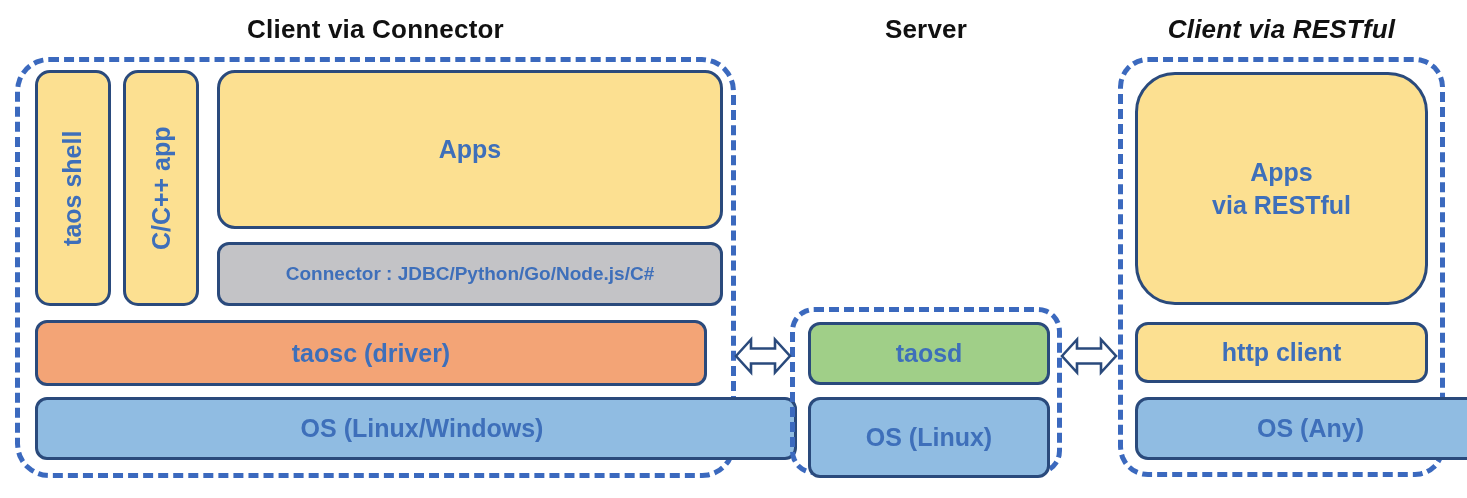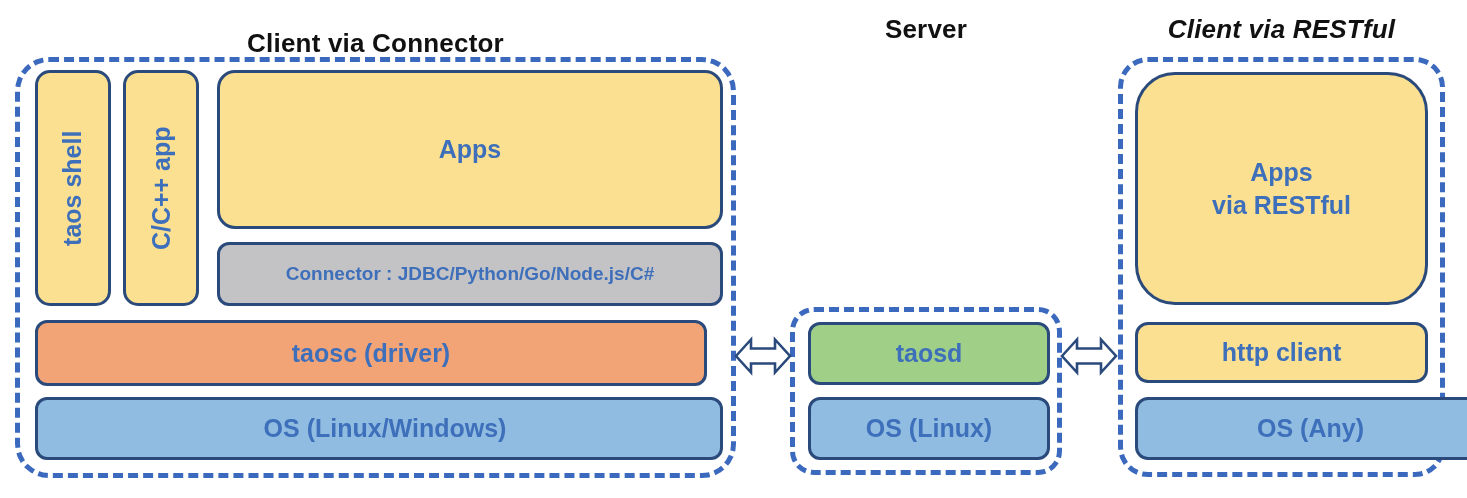--- a/index.html
+++ b/index.html
@@ -65,34 +65,34 @@
     position:absolute;
   }
   .arrow path{
     fill:#FFFFFF;
     stroke:var(--box-border);
     stroke-width:2.6;
     stroke-linejoin:miter;
   }
 
   
-  .title-connector{left:15px;top:28px;width:721px;}
+  .title-connector{left:15px;top:14px;width:721px;}
   .group-connector{left:15px;top:57px;width:721px;height:421px;border-radius:34px;}
   .box-taos-shell{left:35px;top:70px;width:76px;height:236px;border-radius:15px;}
   .box-cpp-app{left:123px;top:70px;width:76px;height:236px;border-radius:15px;}
   .box-apps{left:217px;top:70px;width:506px;height:159px;border-radius:18px;}
   .box-connector{left:217px;top:242px;width:506px;height:64px;border-radius:12px;font-size:19px;}
   .box-taosc{left:35px;top:320px;width:672px;height:66px;border-radius:12px;}
-  .box-os-left{left:35px;top:397px;width:688px;height:63px;border-radius:12px;padding-left:12px;}
+  .box-os-left{left:35px;top:397px;width:762px;height:63px;border-radius:12px;padding-left:12px;}
 
   
   .title-server{left:790px;top:14px;width:272px;}
   .group-server{left:790px;top:307px;width:272px;height:168px;border-radius:24px;}
   .box-taosd{left:808px;top:322px;width:242px;height:63px;border-radius:12px;}
-  .box-os-server{left:808px;top:397px;width:242px;height:63px;border-radius:12px;}
+  .box-os-server{left:808px;top:397px;width:242px;height:81px;border-radius:12px;}
 
   
   .title-restful{left:1118px;top:14px;width:327px;font-style:italic;}
   .group-restful{left:1118px;top:57px;width:327px;height:420px;border-radius:30px;}
   .box-apps-restful{left:1135px;top:72px;width:293px;height:233px;border-radius:40px;}
   .box-http-client{left:1135px;top:322px;width:293px;height:61px;border-radius:13px;}
   .box-os-any{left:1135px;top:397px;width:351px;height:63px;border-radius:13px;}
 
   
   .arrow-left{left:734px;top:333px;}

